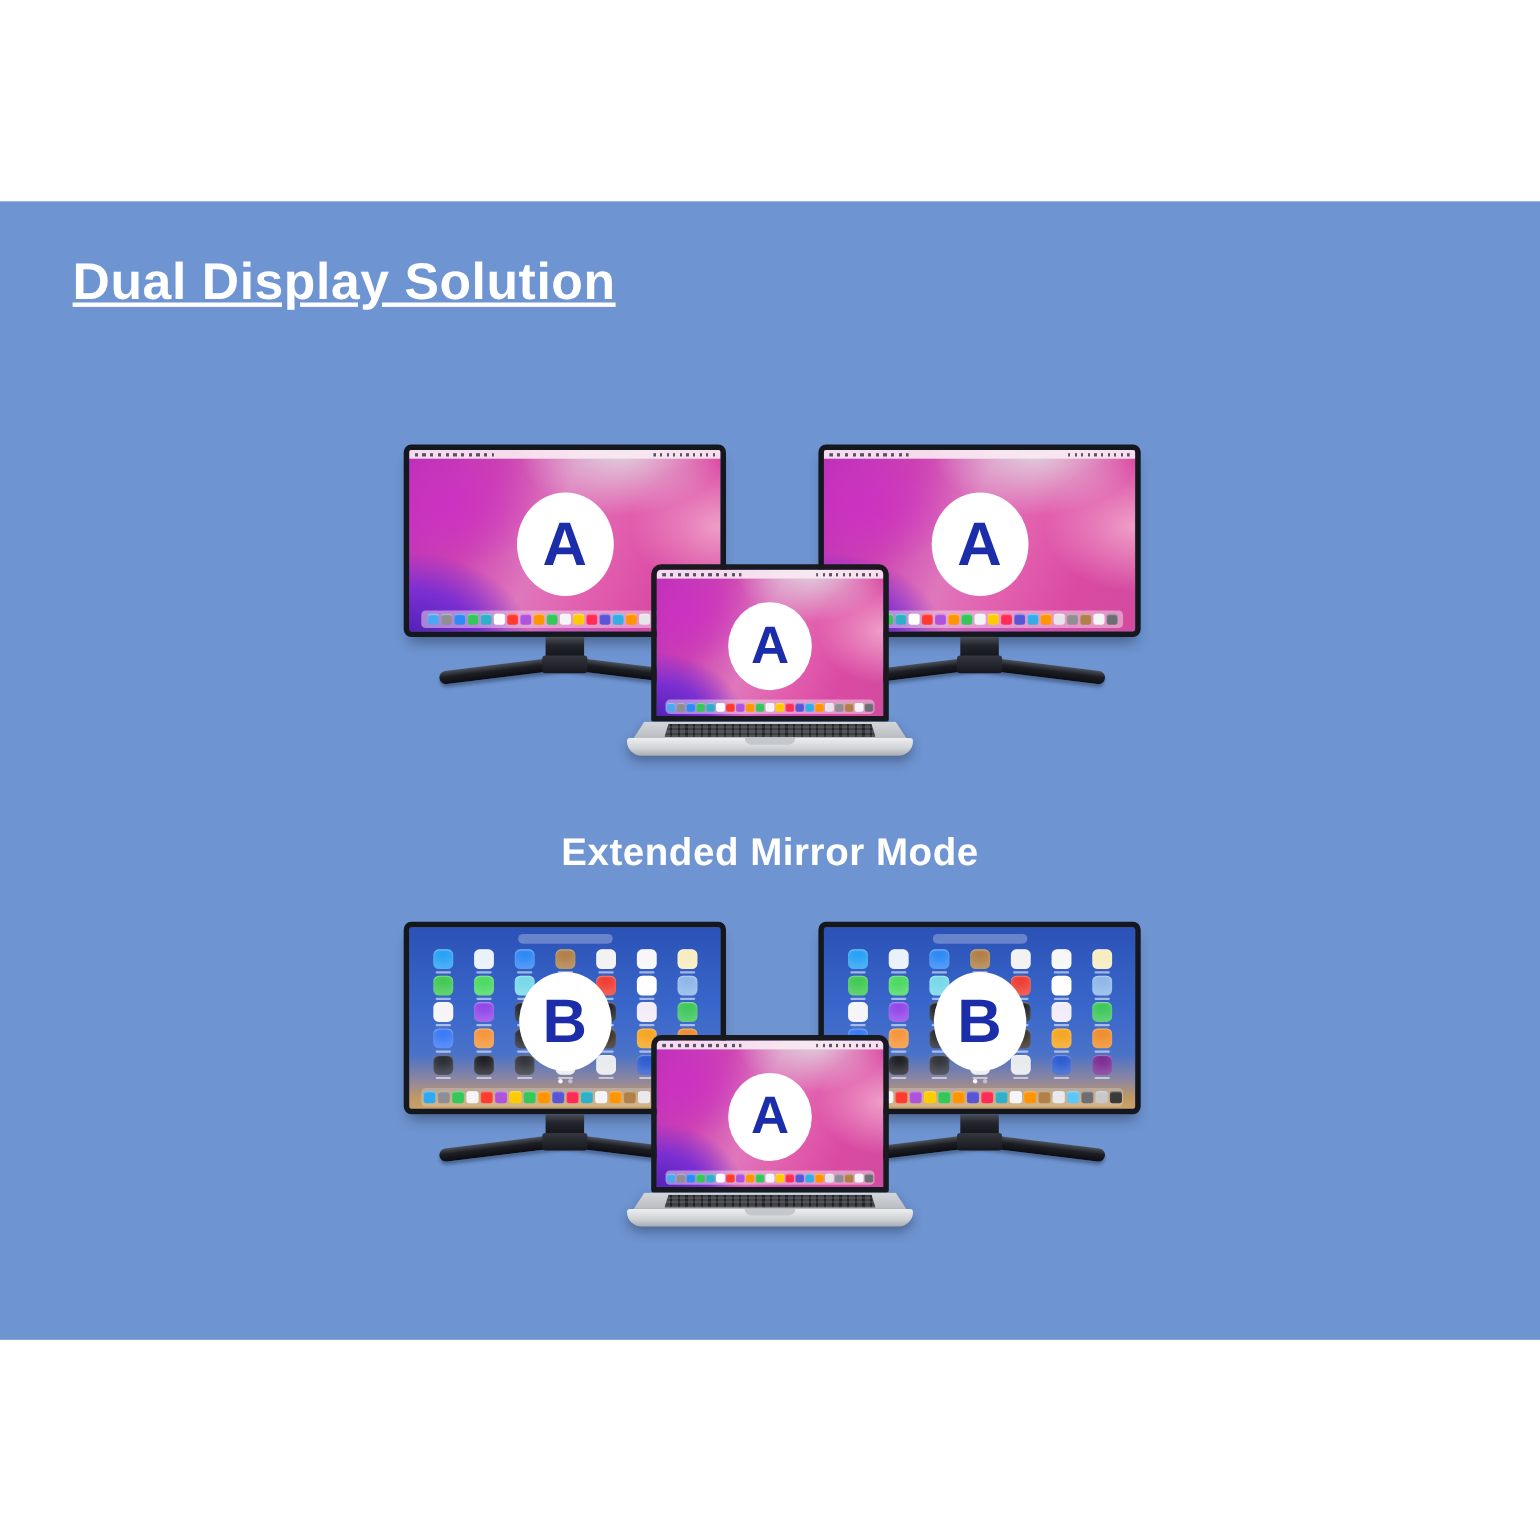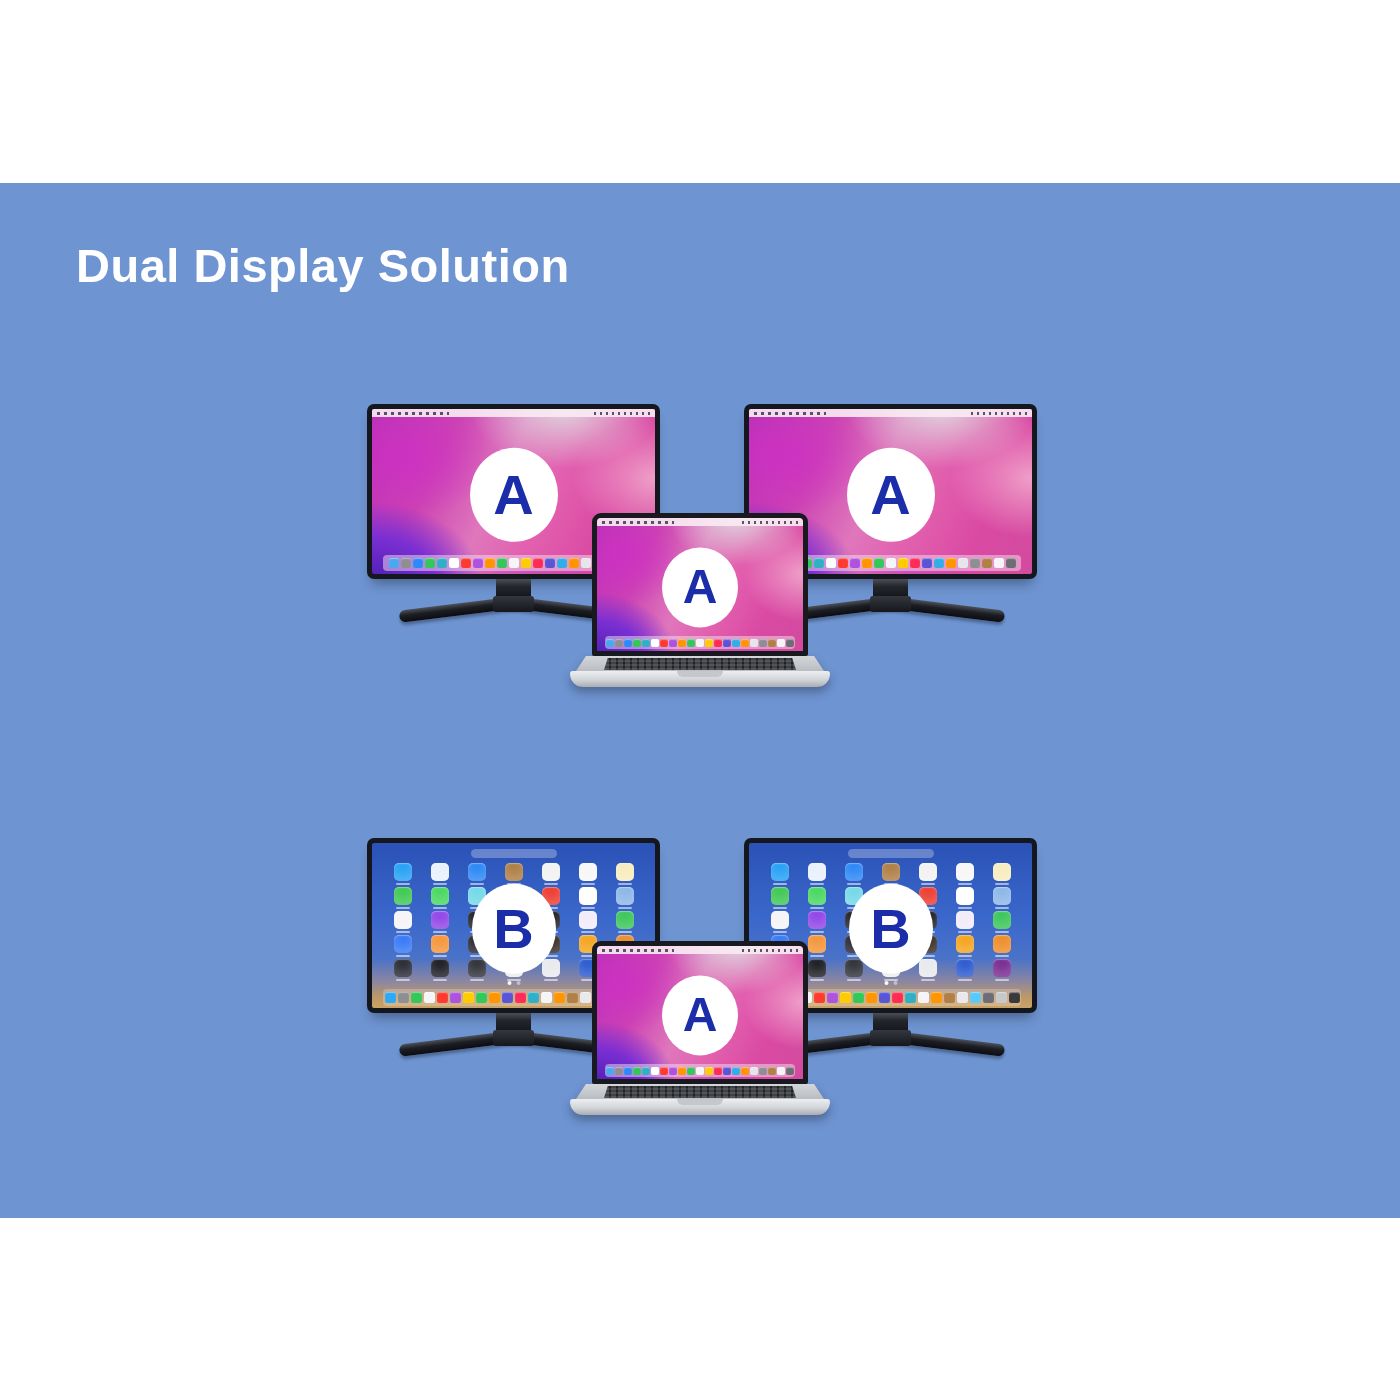--- a/index.html
+++ b/index.html
@@ -1,20 +1,20 @@
 <!DOCTYPE html>
 <html><head>
 <meta charset="utf-8">
 <style>
   html,body{margin:0;padding:0;background:#fff;}
   .canvas{position:relative;width:1400px;height:1400px;background:#fff;overflow:hidden;
           font-family:"Liberation Sans",sans-serif;}
   .blue-panel{position:absolute;left:0;top:183px;width:1400px;height:1035px;background:#6E94D1;}
-  .title{position:absolute;left:64px;top:226px;margin:12px;font-size:47px;font-weight:700;
-         color:#fff;letter-spacing:.5px;}
+  .title{position:absolute;left:64px;top:226px;margin:2px;font-size:47px;font-weight:700;
+         color:#fff;letter-spacing:.5px;text-decoration:underline;}
   .mode-heading{position:absolute;left:0;width:1400px;margin:0;text-align:center;
                 font-size:35px;font-weight:700;color:#fff;letter-spacing:.5px;}
 
   
   .monitor{position:absolute;width:293px;z-index:1;}
   .screen{position:relative;width:283px;height:165px;border:5px solid #15171E;border-radius:7px;
           overflow:hidden;box-shadow:0 9px 12px -5px rgba(15,20,35,.4);}
   .menubar{position:absolute;left:0;top:0;right:0;height:8px;background:rgba(248,233,242,.92);
            display:flex;justify-content:space-between;align-items:center;padding:0 5px;box-sizing:border-box;}
   .mb-left{width:72px;height:3px;background:repeating-linear-gradient(90deg,rgba(35,35,55,.75) 0 3px,transparent 3px 7px);}
@@ -210,20 +210,21 @@
     </div>
     <div class="lap-base">
       <i class="kdeck"></i>
       <i class="keys"></i>
       <i class="lip">
           <i class="notch"></i>
         </i>
     </div>
   </div>
 
+  <h2 class="mode-heading" style="top:755px">Extended Mirror Mode</h2>
 
   <div class="monitor ext" style="left:367px;top:838px">
     <div class="screen lpad">
       <i class="search"></i>
       <div class="lgrid">
           <span class="gcell">
             <i style="background: rgb(41, 162, 245);"></i>
             <b></b>
           </span>
           <span class="gcell">

